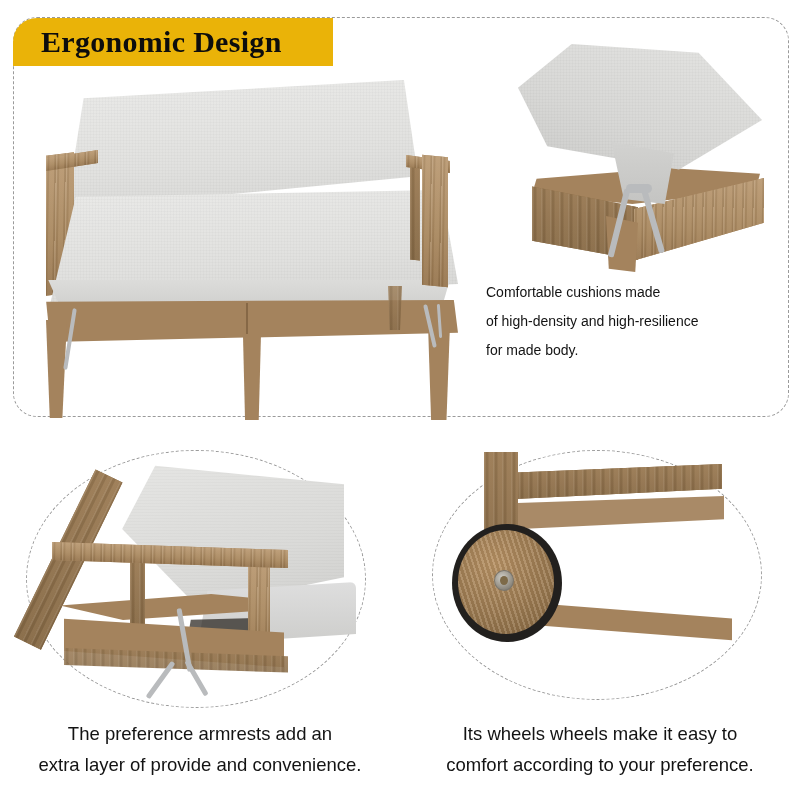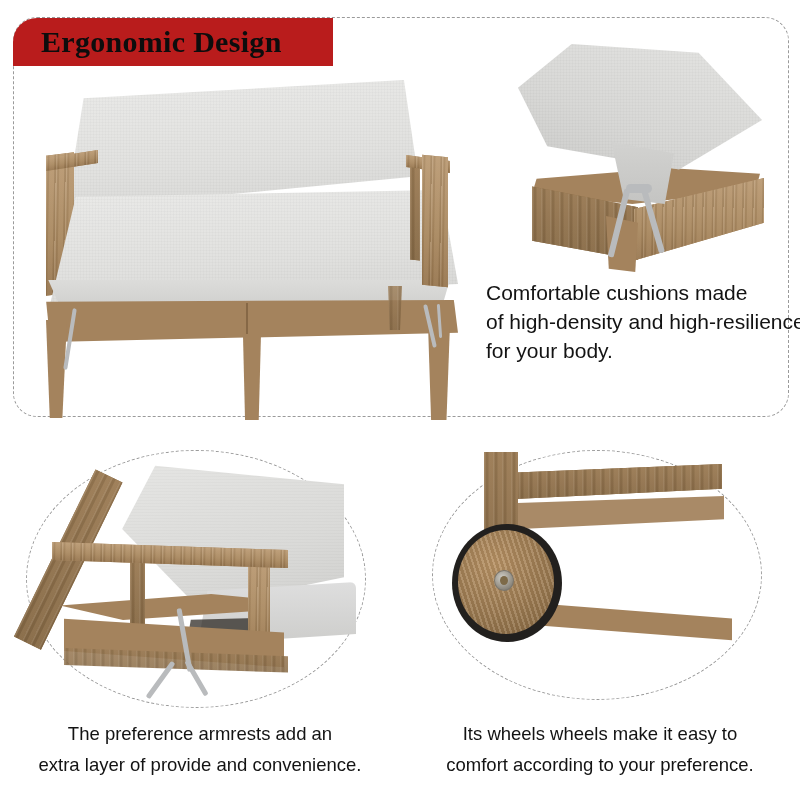--- a/index.html
+++ b/index.html
@@ -24,41 +24,41 @@
     border: 1px dashed #9a9a9a;
     border-radius: 24px;
     background: transparent;
   }
 
   
   #title-banner {
     position: absolute;
     left: 13px; top: 18px;
     width: 320px; height: 48px;
-    background: #b91c1c;
+    background: #eab308;
     border-top-left-radius: 24px;
     display: flex;
     align-items: center;
     padding-left: 28px;
   }
   #title-text {
     font-family: "Liberation Serif", "DejaVu Serif", serif;
     font-size: 30px;
     font-weight: 700;
     color: #0d0d0d;
     letter-spacing: 0.3px;
     white-space: nowrap;
   }
 
   
   #top-desc {
     position: absolute;
     left: 486px; top: 278px;
     width: 300px;
-    font-size: 21px;
+    font-size: 14px;
     line-height: 29px;
     color: #131313;
   }
   #top-desc .ln { display: block; white-space: nowrap; }
 
   
   .bottom-caption {
     position: absolute;
     width: 400px;
     text-align: center;
@@ -404,21 +404,21 @@
   <div id="c-cushion-top"></div>
   <div id="c-cushion-skirt"></div>
   <div id="c-strap-a" class="strap"></div>
   <div id="c-strap-b" class="strap"></div>
   <div id="c-strap-knot" class="strap"></div>
 </div>
 
 <div id="top-desc">
   <span class="ln">Comfortable cushions made</span>
   <span class="ln">of high-density and high-resilience</span>
-  <span class="ln">for your body.</span>
+  <span class="ln">for made body.</span>
 </div>
 
 <div id="ellipse-left" class="dashed-ellipse"></div>
 <div id="photo-armrest">
   <div id="a-back-cushion"></div>
   <div id="a-backframe" class="wood-d"></div>
   <div id="a-seat-cushion"></div>
   <div id="a-shadow-gap"></div>
   <div id="a-base-top" class="wood"></div>
   <div id="a-arm-post-l" class="wood-d"></div>

